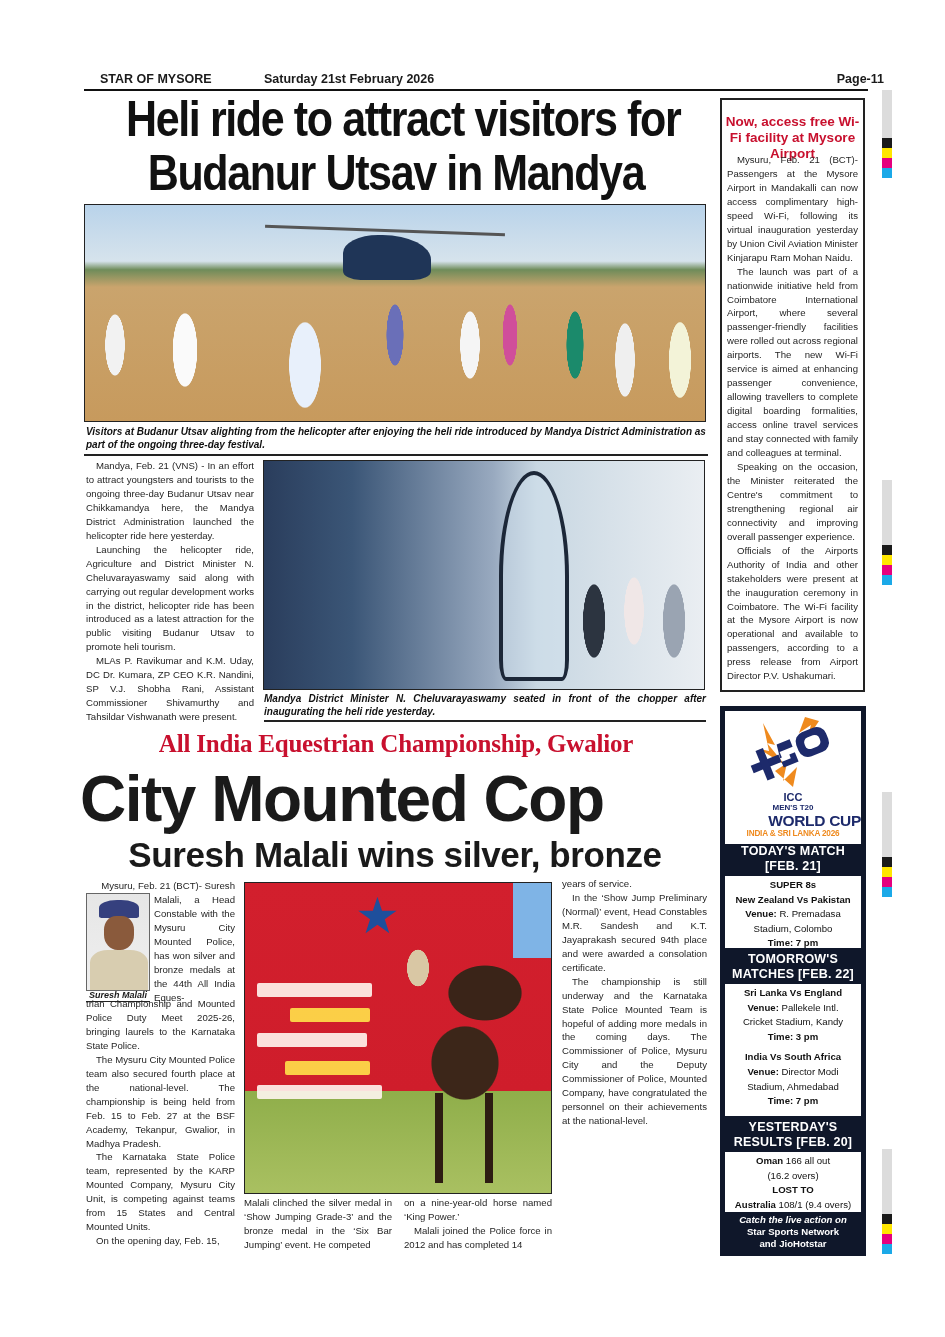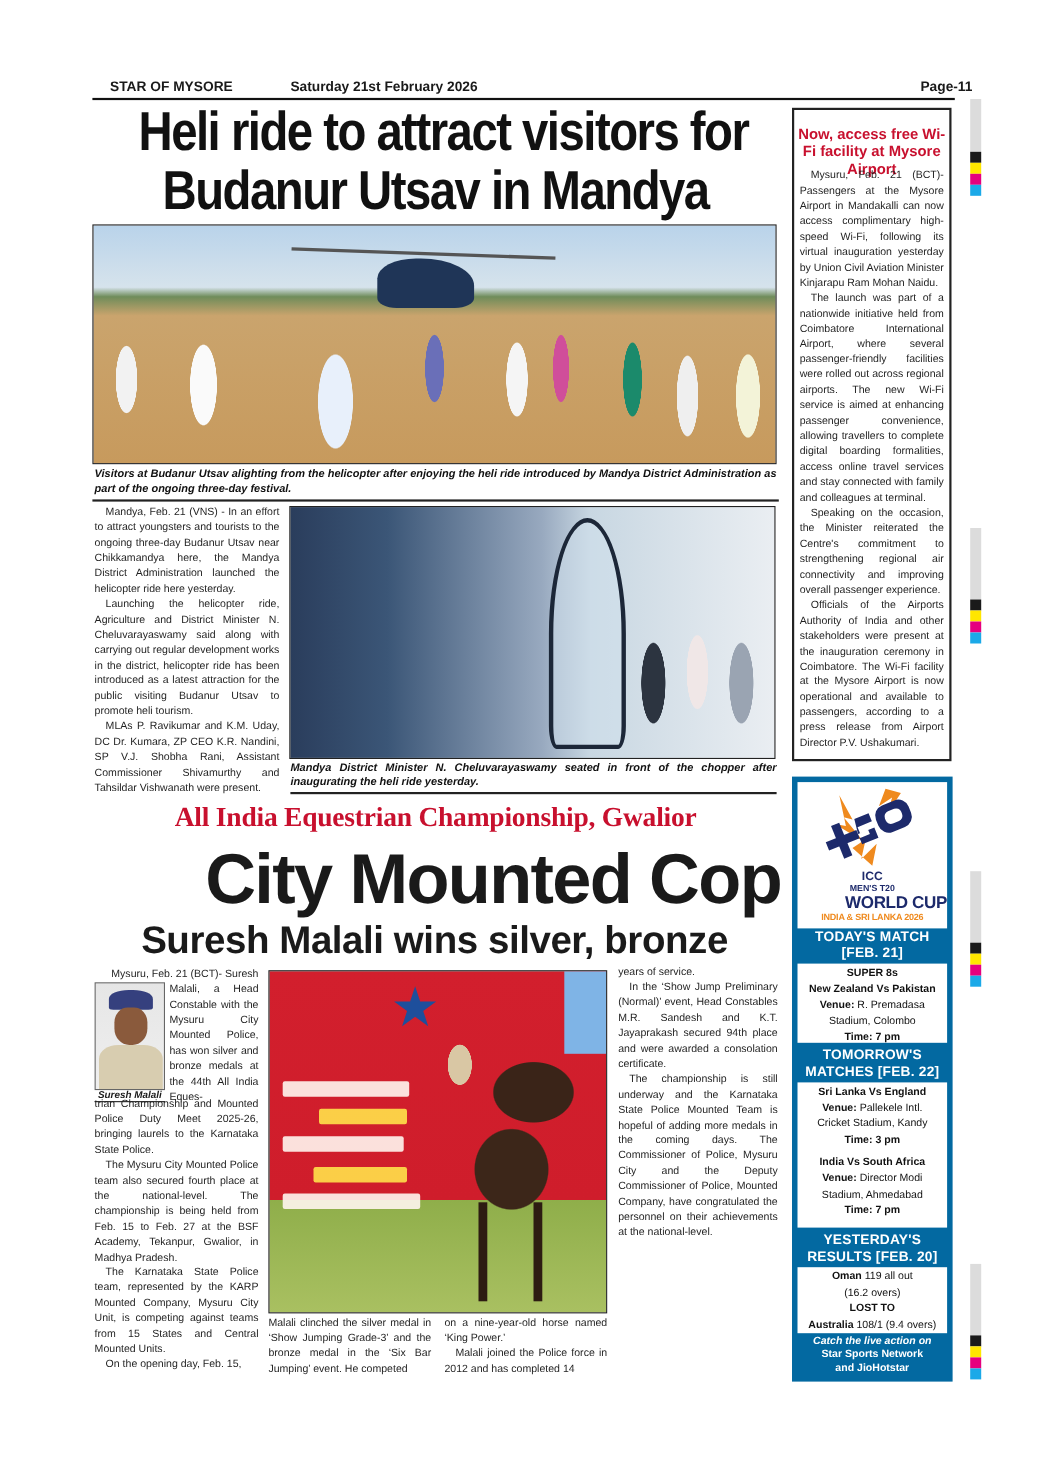--- a/index.html
+++ b/index.html
@@ -52,21 +52,21 @@
   .photo2 .people { position: absolute; left: 310px; top: 40px; width: 130px; height: 190px;
      background:
       radial-gradient(ellipse 18px 60px at 20px 120px, #2c3440 60%, transparent 62%),
       radial-gradient(ellipse 16px 55px at 60px 110px, #f0e7e7 60%, transparent 62%),
       radial-gradient(ellipse 18px 60px at 100px 120px, #9aa4b2 60%, transparent 62%); }
   .cap2 { left: 264px; top: 692px; width: 442px; text-align: justify; text-align-last: left; }
   .rule2 { left: 264px; top: 720px; width: 442px; }
 
   
   .kicker { left: 84px; top: 730px; width: 624px; text-align: center; font-family: "Liberation Serif", serif; font-weight: bold; font-size: 25px; color: #c8102e; letter-spacing: -0.2px; }
-  .headline2 { left: 80px; top: 764px; width: 630px; text-align: right; font-family: "Liberation Sans", sans-serif; font-weight: bold; font-size: 64px; line-height: 70px; color: #1a1a1a; letter-spacing: -1.5px; white-space: nowrap; }
+  .headline2 { left: 80px; top: 764px; width: 630px; text-align: left; font-family: "Liberation Sans", sans-serif; font-weight: bold; font-size: 64px; line-height: 70px; color: #1a1a1a; letter-spacing: -1.5px; white-space: nowrap; }
   .subhead2 { left: 80px; top: 834px; width: 630px; text-align: center; font-family: "Liberation Sans", sans-serif; font-weight: bold; font-size: 35px; line-height: 42px; color: #1a1a1a; letter-spacing: -0.4px; white-space: nowrap; }
 
   .col-b { left: 86px; top: 879px; width: 149px; }
   .col-b .first { text-indent: 8px; }
   .portrait { left: 86px; top: 893px; width: 64px; height: 98px; border: 1px solid #666; background: linear-gradient(180deg, #e6e6e6 0%, #efefef 100%); overflow: hidden; }
   .portrait .cap-hat { position: absolute; left: 12px; top: 6px; width: 40px; height: 18px; background: #35407e; border-radius: 45% 45% 10% 10%; }
   .portrait .face { position: absolute; left: 17px; top: 22px; width: 30px; height: 34px; background: #8a5a3c; border-radius: 40% 40% 45% 45%; }
   .portrait .shirt { position: absolute; left: 3px; top: 56px; width: 58px; height: 42px; background: #d8cdb0; border-radius: 30% 30% 0 0; }
   .portrait-cap { left: 86px; top: 990px; width: 64px; font-family: "Liberation Sans", sans-serif; font-weight: bold; font-style: italic; font-size: 9px; text-align: center; border-bottom: 1px solid #222; padding-bottom: 1px; }
   .wrap-text { left: 154px; top: 893px; width: 81px; }
@@ -87,21 +87,21 @@
   .col-c { left: 244px; top: 1196px; width: 148px; }
   .col-d { left: 404px; top: 1196px; width: 148px; }
   .col-e { left: 562px; top: 877px; width: 145px; }
 
   
   .wifi-box { left: 720px; top: 98px; width: 145px; height: 594px; border: 2px solid #222; }
   .wifi-title { position: absolute; left: 0; top: 3px; width: 100%; text-align: center; font-family: "Liberation Sans", sans-serif; font-weight: bold; font-size: 13.5px; line-height: 16px; color: #c8102e; margin-top: 11px; }
   .wifi-body { position: absolute; left: 5px; top: 53px; width: 131px; }
 
   
-  .t20-box { left: 720px; top: 706px; width: 146px; height: 550px; background: #0369a1; }
+  .t20-box { left: 720px; top: 706px; width: 146px; height: 550px; background: #0f172a; }
   .t20-logo { position: absolute; left: 5px; top: 5px; width: 136px; height: 133px; background: #ffffff; }
   .t20-logo svg { position: absolute; left: 20px; top: 4px; }
   .logo-icc { position: absolute; left: 0; top: 80px; width: 100%; text-align: center; font-weight: bold; font-size: 11px; color: #1d2a6b; line-height: 12px; }
   .logo-men { position: absolute; left: 0; top: 92px; width: 100%; text-align: center; font-weight: bold; font-size: 8px; color: #1d2a6b; line-height: 9px; }
   .logo-wc { position: absolute; left: 0; top: 101px; width: 100%; text-align: right; font-weight: bold; font-size: 15.5px; color: #1d2a6b; line-height: 17px; letter-spacing: -0.3px; }
   .logo-host { position: absolute; left: 0; top: 118px; width: 100%; text-align: center; font-weight: bold; font-size: 8.2px; color: #ef8a1e; line-height: 10px; letter-spacing: -0.2px; }
 
   .t20-head { position: absolute; left: 0; width: 100%; text-align: center; font-family: "Liberation Sans", sans-serif; font-weight: bold; font-size: 12.5px; line-height: 15px; color: #ffffff; letter-spacing: 0.2px; }
   .t20-panel { position: absolute; left: 5px; width: 136px; background: #ffffff; text-align: center; font-family: "Liberation Sans", sans-serif; font-size: 9.6px; line-height: 14.6px; color: #111; padding-top: 2px; }
   .t20-panel b { font-weight: bold; }
@@ -252,21 +252,21 @@
     <div><b>Venue:</b> <span>Director Modi</span></div>
     <div>Stadium, Ahmedabad</div>
     <div><b>Time: 7 pm</b></div>
   </div>
 
   <div class="t20-head" style="top:414px;">
     <div>YESTERDAY'S</div>
     <div>RESULTS [FEB. 20]</div>
   </div>
   <div class="t20-panel" style="top:446px;height:60px;">
-    <div><b>Oman</b> <span>119 all out</span></div>
+    <div><b>Oman</b> <span>166 all out</span></div>
     <div>(16.2 overs)</div>
     <div><b>LOST TO</b></div>
     <div><b>Australia</b> <span>108/1 (9.4 overs)</span></div>
   </div>
 
   <div class="t20-foot">
     <div class="it">Catch the live action on</div>
     <div>Star Sports Network</div>
     <div>and JioHotstar</div>
   </div>

